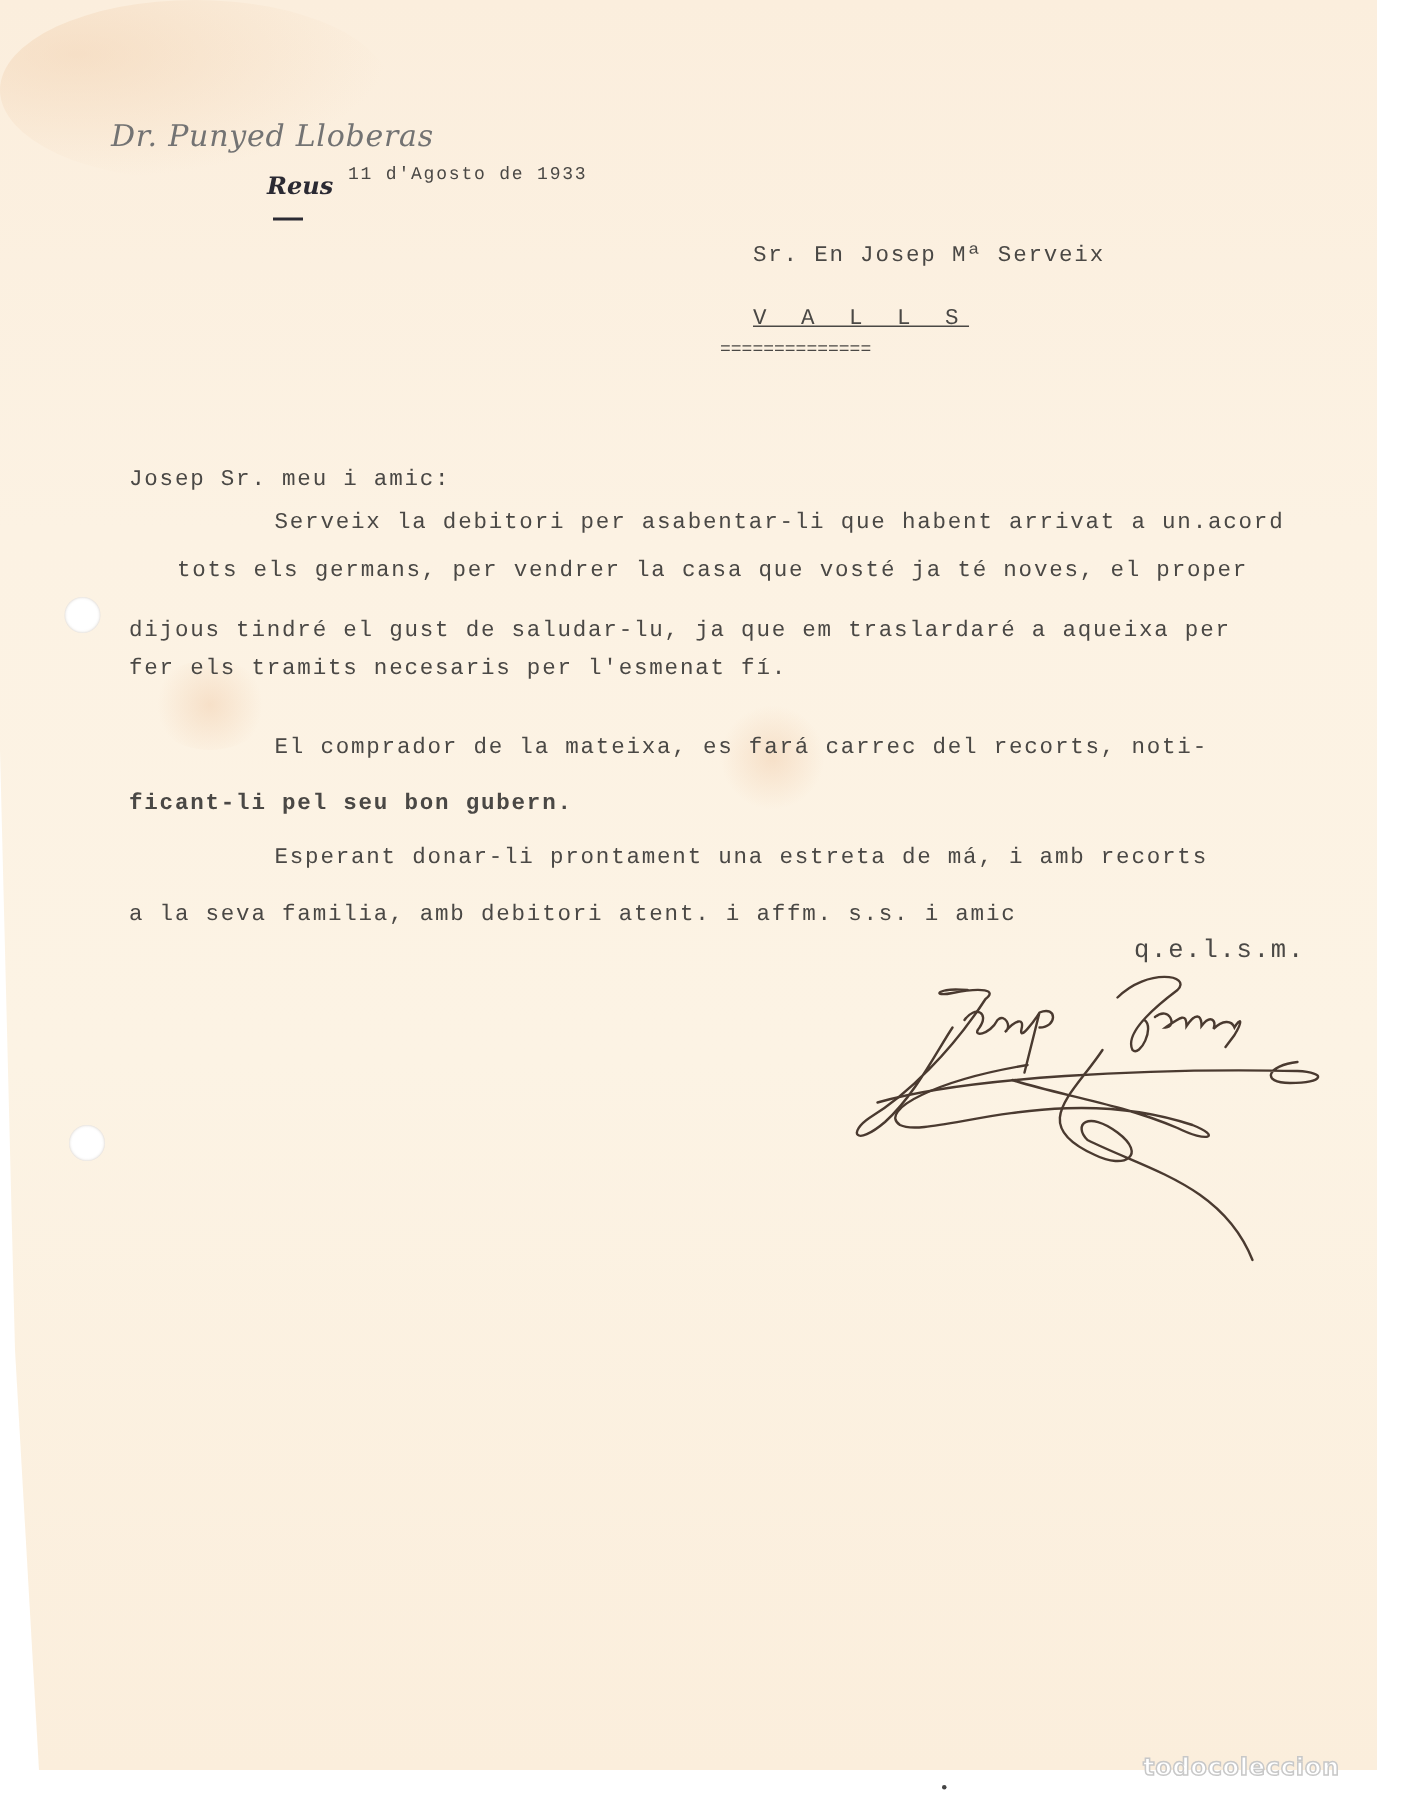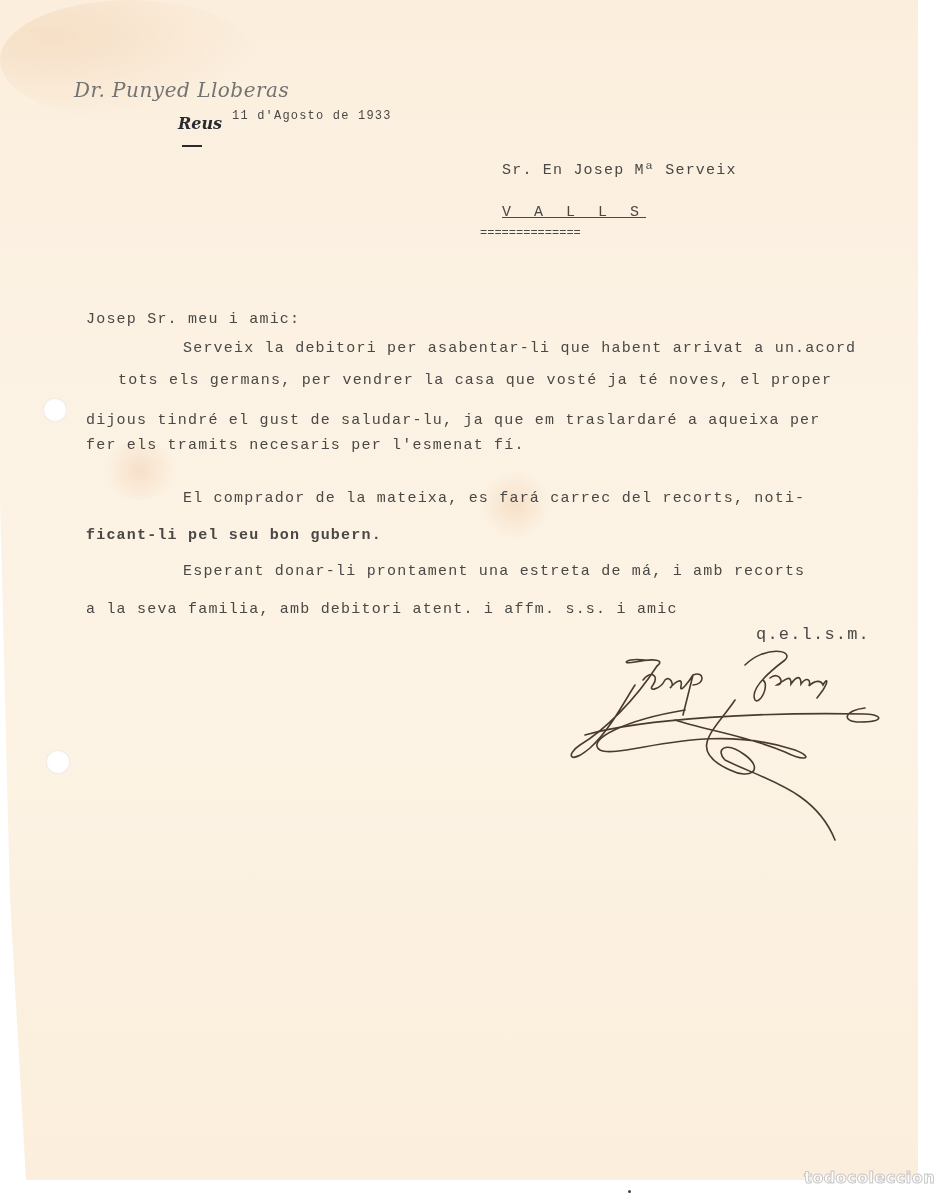--- a/index.html
+++ b/index.html
@@ -32,21 +32,21 @@
   .typed { position: absolute; color: #4a4845; font-size: 15px; letter-spacing: 1.2px; white-space: pre; }
   .date { left: 232px; top: 109px; font-size: 12px; }
   .recipient { left: 502px; top: 162px; }
   .recipient-city { left: 502px; top: 204px; letter-spacing: 7px; text-decoration: underline; }
   .underline-eq { left: 480px; top: 226px; font-size: 12px; letter-spacing: 0px; }
   .line { left: 86px; }
   .indent { left: 183px; }
   .closing { left: 718px; top: 625px; font-size: 17px; margin-left: 38px; }
   .signature { position: absolute; left: 565px; top: 640px; width: 330px; height: 210px; }
   .watermark {
-    position: absolute; left: 804px; top: 1168px;
+    position: absolute; left: 762px; top: 1168px;
     font-family: "DejaVu Sans", sans-serif; font-weight: bold; font-size: 16px;
     color: #ffffff; -webkit-text-stroke: 1px #c8c8c8; letter-spacing: 0.5px;
   }
   .speck { position: absolute; left: 628px; top: 1190px; width: 3px; height: 3px; background: #444; border-radius: 50%; }
 </style>
 </head>
 <body>
 
 <div class="paper"></div>
 <div class="stain" style="left:0;top:0;width:260px;height:120px;background:radial-gradient(ellipse at 20% 30%, rgba(240,205,170,0.45), rgba(240,205,170,0) 70%);"></div>

